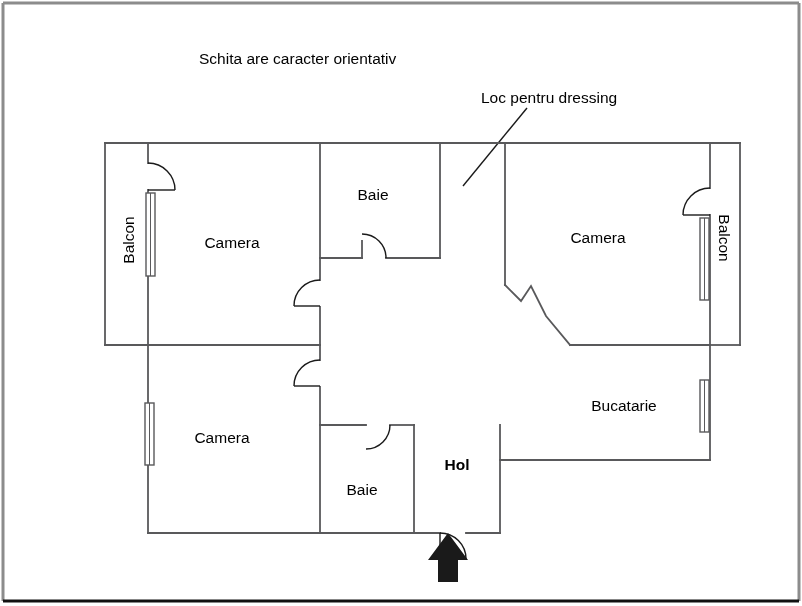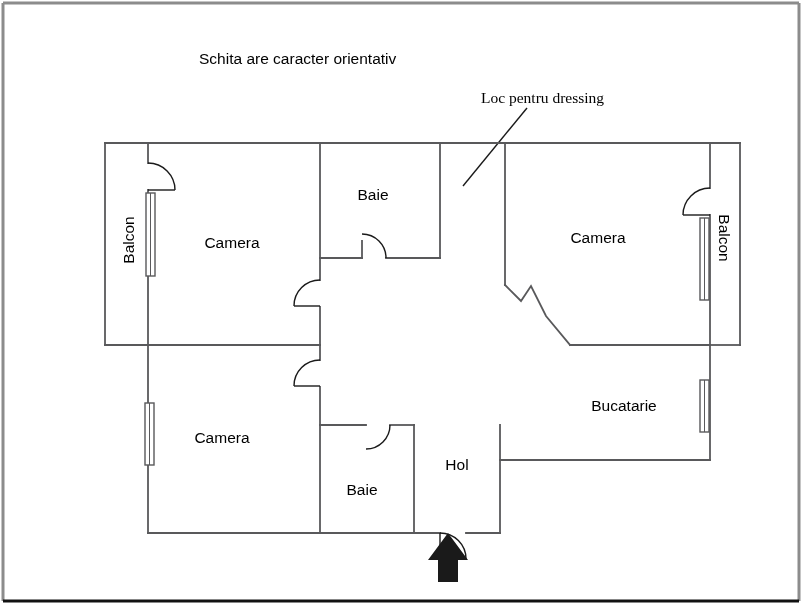--- a/index.html
+++ b/index.html
@@ -162,33 +162,33 @@
     </g>
 
     <g>
       <polygon points="448,533 468,560 458,560 458,582 438,582 438,560 428,560" fill="#1a1a1a"></polygon>
     </g>
 
   </svg>
 
   <div class="lbl title-label" style="left:199px; top:51px;">Schita are caracter orientativ</div>
 
-  <div class="lbl note-label" style="left:481px; top:90px;font-family:Liberation Serif, serif;">Loc pentru dressing</div>
+  <div class="lbl note-label" style="left:481px; top:90px;">Loc pentru dressing</div>
 
   <div class="lbl room-label vert-up" style="left:129px; top:240px;">Balcon</div>
 
   <div class="lbl room-label" style="left:232px; top:243px;">Camera</div>
 
   <div class="lbl room-label" style="left:373px; top:195px;">Baie</div>
 
   <div class="lbl room-label" style="left:598px; top:238px;">Camera</div>
 
   <div class="lbl room-label vert-down" style="left:724px; top:238px;">Balcon</div>
 
   <div class="lbl room-label" style="left:222px; top:438px;">Camera</div>
 
   <div class="lbl room-label" style="left:362px; top:490px;">Baie</div>
 
-  <div class="lbl room-label" style="left:457px; top:465px;">Hol</div>
+  <div class="lbl room-label" style="left:457px; top:465px;font-weight:bold;">Hol</div>
 
   <div class="lbl room-label" style="left:624px; top:406px;">Bucatarie</div>
 
 </div>
 
 </body></html>

